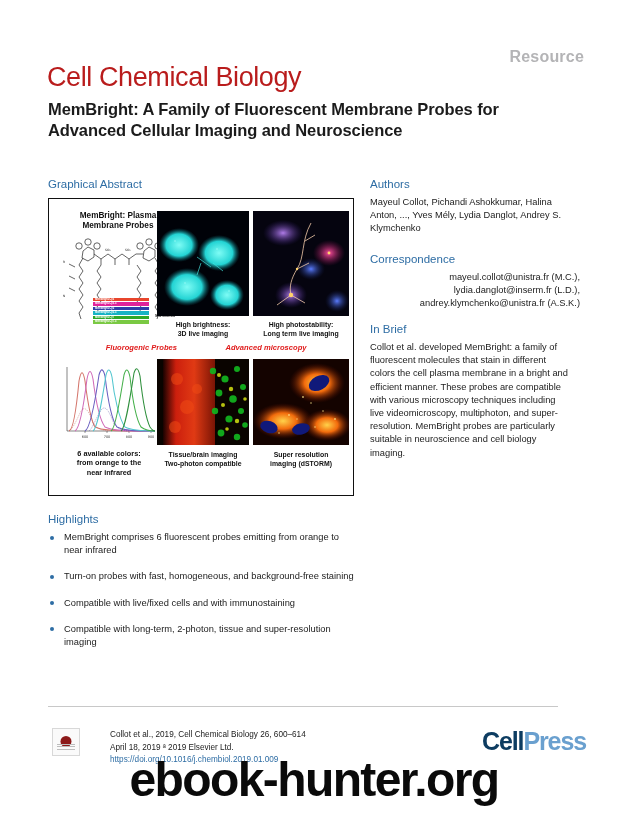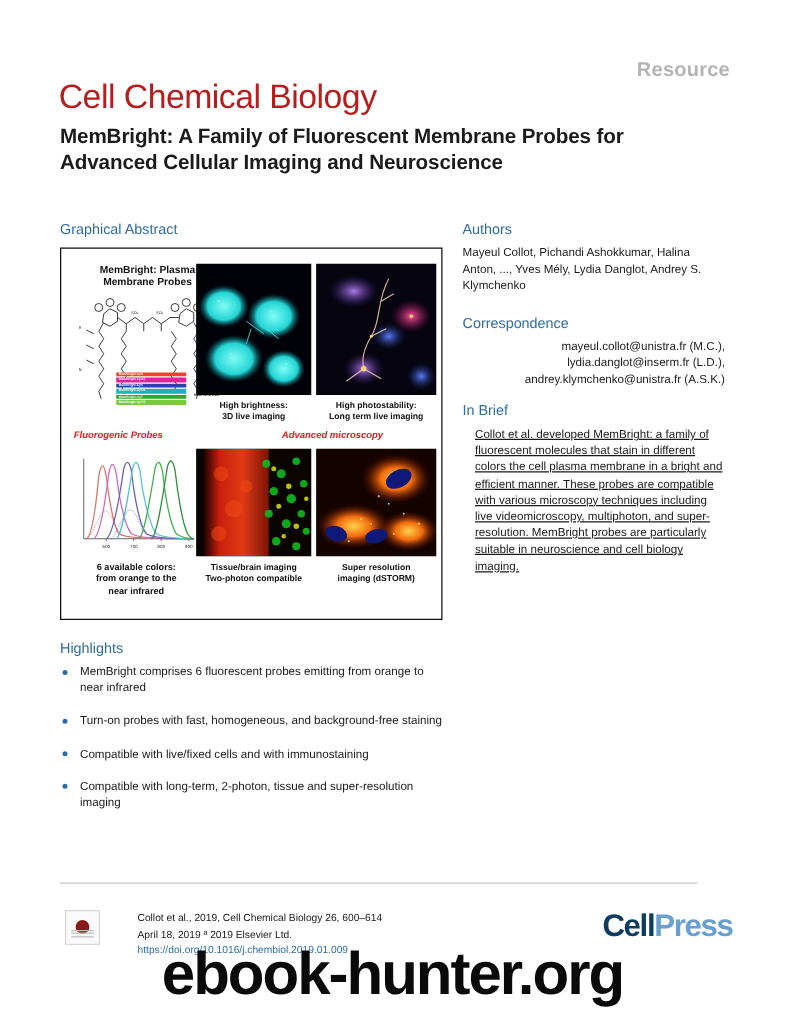--- a/index.html
+++ b/index.html
@@ -53,21 +53,21 @@
   .legend-bar{
     height:3.2px;margin-bottom:1.3px;position:relative;
     font-size:2.6px;color:#fff;line-height:3.2px;padding-left:2px;
     box-sizing:border-box;white-space:nowrap;overflow:hidden;font-weight:bold;
   }
   .brace{
     position:absolute;right:-26px;font-size:2.9px;color:#111;font-weight:bold;
   }
 
   .fluorogenic{
-    position:absolute;left:6px;top:140px;width:118px;text-align:left;
+    position:absolute;left:6px;top:140px;width:118px;text-align:right;
     font-size:7.6px;font-weight:bold;font-style:italic;color:#e01b1b;
   }
   .advanced{
     position:absolute;left:128px;top:140px;width:170px;text-align:center;
     font-size:7.6px;font-weight:bold;font-style:italic;color:#e01b1b;
   }
 
   
   .tile{position:absolute;background:#000;overflow:hidden;}
   .cap{
@@ -83,21 +83,21 @@
     position:absolute;left:2px;top:246px;width:108px;text-align:center;
     font-size:7.3px;font-weight:bold;color:#111;line-height:1.3;
   }
 
   
   #authors-head{left:370px;top:178px;}
   .authors-body{position:absolute;left:370px;top:196px;width:205px;}
   #corr-head{left:370px;top:253px;}
   .corr-body{position:absolute;left:370px;top:271px;width:210px;text-align:right;}
   #brief-head{left:370px;top:323px;}
-  .brief-body{position:absolute;left:380px;top:341px;width:200px;text-decoration:underline;}
+  .brief-body{position:absolute;left:370px;top:341px;width:200px;}
 
   
   #hl-head{left:48px;top:513px;}
   .hl-list{position:absolute;left:48px;top:531px;width:310px;}
   .hl-item{position:relative;padding-left:16px;margin-bottom:13px;}
   .hl-item::before{
     content:"";position:absolute;left:2px;top:4.5px;
     width:4.2px;height:4.2px;border-radius:50%;background:#2e6da4;
   }
 

